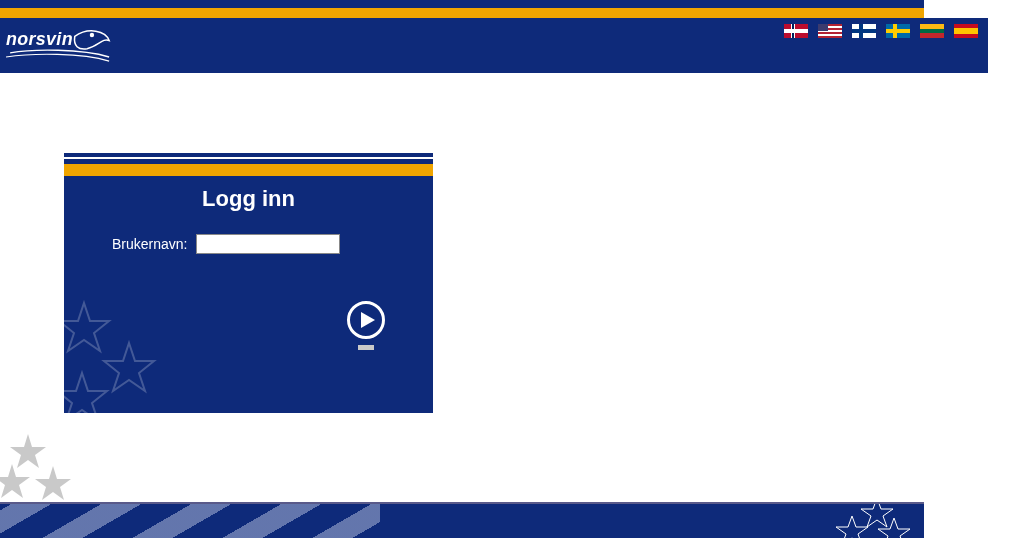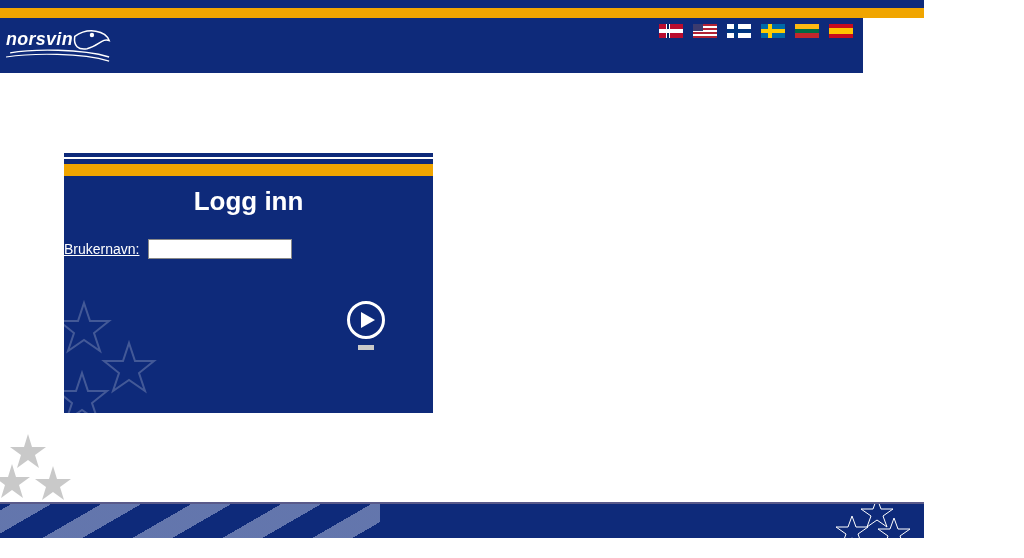--- a/index.html
+++ b/index.html
@@ -11,21 +11,21 @@
       position: relative;
       overflow: hidden;
     }
     .top-stripes {
       width: 924px;
     }
     .stripe { height: 3px; }
     .stripe-navy { background: #0e2a7a; }
     .stripe-gold-thick { background: #f0a500; height: 10px; }
     .header {
-      width: 863px;
+      width: 988px;
       height: 55px;
       background: #0e2a7a;
       display: flex;
       justify-content: space-between;
       align-items: flex-start;
       padding: 4px 10px 0 6px;
       position: relative;
     }
     .logo {
       display: flex;
@@ -125,26 +125,26 @@
     .login-body {
       background: #0e2a7a;
       color: #fff;
       height: 237px;
       position: relative;
       overflow: hidden;
       padding-top: 10px;
     }
     .login-title {
       text-align: center;
-      font-size: 26px;
+      font-size: 22px;
       font-weight: bold;
       margin-bottom: 22px;
     }
     .login-form {
-      text-decoration: underline;
+      padding-left: 48px;
     }
     .form-row {
       display: flex;
       align-items: center;
       margin-bottom: 6px;
     }
     .form-label {
       width: 84px;
       font-size: 14px;
     }

